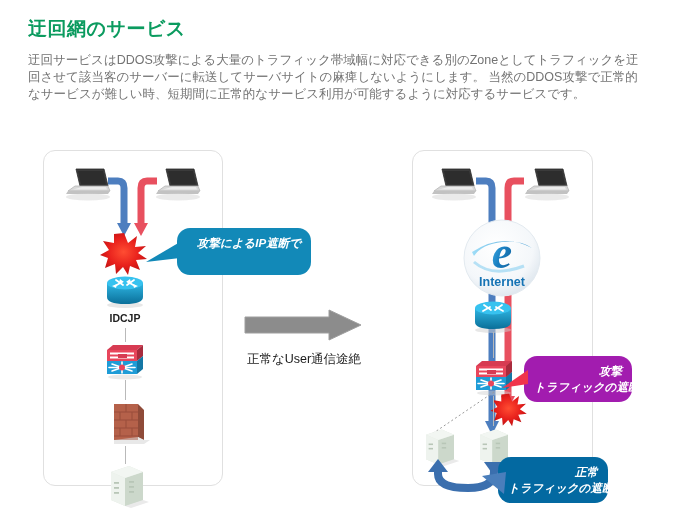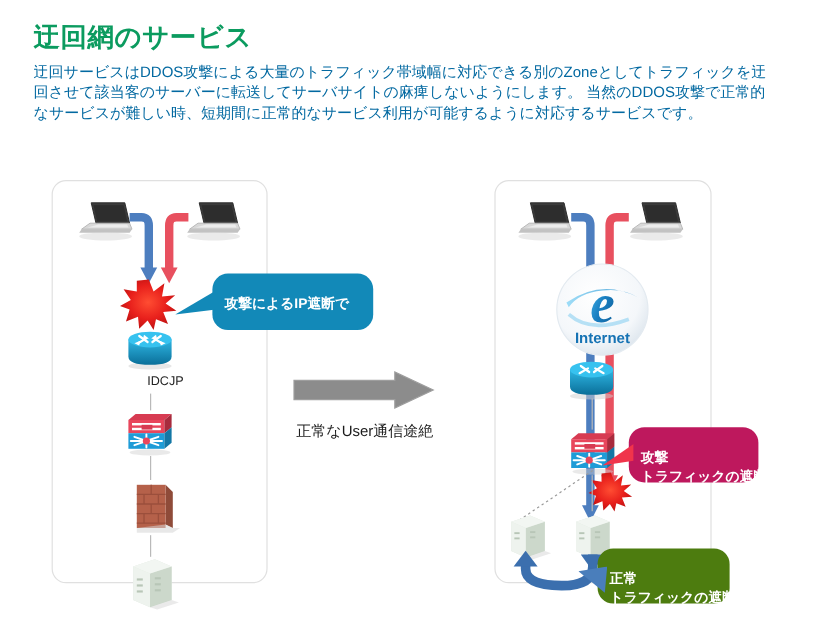--- a/index.html
+++ b/index.html
@@ -15,34 +15,34 @@
     overflow: hidden;
     font-family: "Liberation Sans", "DejaVu Sans", sans-serif;
     color: #231f20;
   }
 
   
   #page-title {
     position: absolute;
     left: 28px;
     top: 16px;
-    font-size: 22px;
+    font-size: 19px;
     font-weight: bold;
     color: #0b9b5f;
     letter-spacing: 0.5px;
     white-space: nowrap;
   }
   #intro-paragraph {
     position: absolute;
     left: 28px;
     top: 52px;
     width: 616px;
     font-size: 12.5px;
     line-height: 17px;
-    color: #0369a1;
+    color: #737373;
   }
 
   
   #diagram-stage {
     position: absolute;
     left: 0;
     top: 140px;
     width: 680px;
     height: 360px;
   }
@@ -57,42 +57,43 @@
   #panel-before { left: 43px;  top: 10px; width: 180px; height: 336px; }
   #panel-after  { left: 412px; top: 10px; width: 181px; height: 336px; }
 
   
   .node { position: absolute; }
 
   
   .device-label {
     position: absolute;
     font-size: 10.5px;
-    font-weight: normal;
+    font-weight: bold;
     color: #222;
-    text-align: right;
+    text-align: center;
     white-space: nowrap;
   }
 
   
   .callout {
     position: absolute;
     border-radius: 13px;
     color: #ffffff;
     font-size: 11.5px;
     font-weight: bold;
     line-height: 16px;
-    text-align: left;
-    padding: 18px 10px;
+    text-align: right;
+    padding: 7px 10px;
     box-sizing: border-box;
     white-space: nowrap;
+    font-style: italic;
   }
   .callout-blue-dark { background: #1289b8; }
-  .callout-red       { background: #be185d; }
-  .callout-blue      { background: #4d7c0f; }
+  .callout-red       { background: #a21caf; }
+  .callout-blue      { background: #0369a1; }
 
   
   #transition-arrow {
     position: absolute;
     left: 243px;
     top: 168px;
     width: 120px;
     height: 34px;
   }
   #transition-caption {

